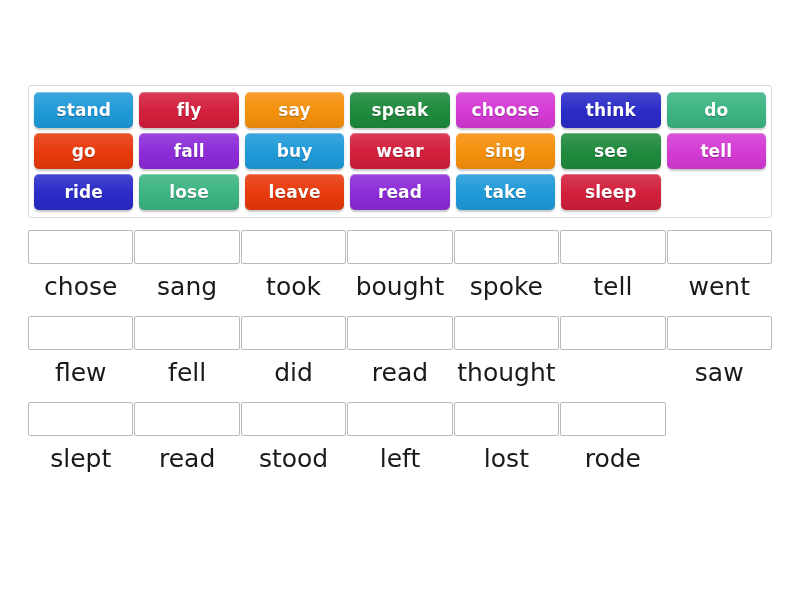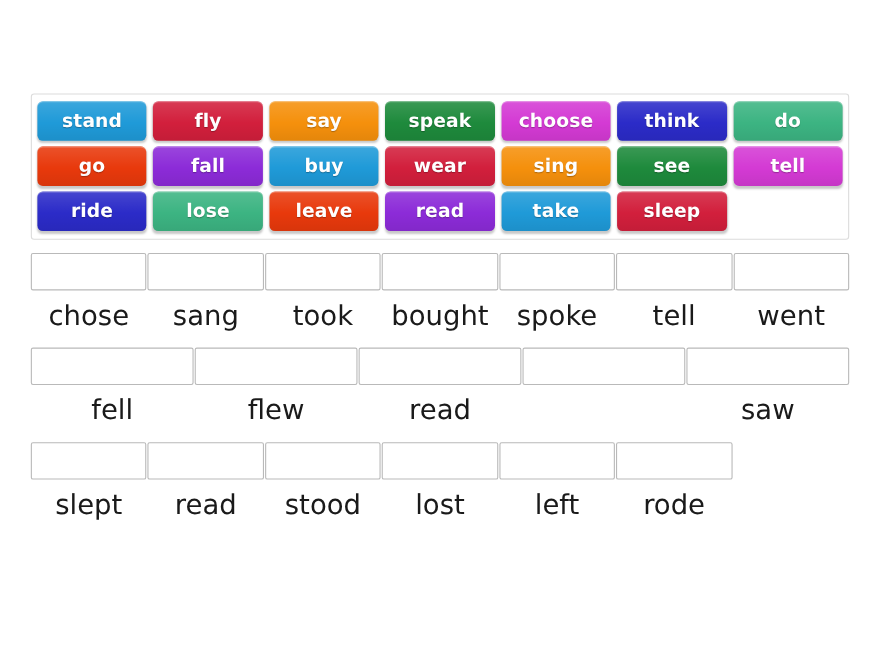--- a/index.html
+++ b/index.html
@@ -205,32 +205,40 @@
         <div class="answer-label">tell</div>
       </div>
       <div class="answer-cell">
         <div class="dropzone"></div>
         <div class="answer-label">went</div>
       </div>
     </div>
     <div class="answer-row">
       <div class="answer-cell">
         <div class="dropzone"></div>
+        <div class="answer-label">flew</div>
+      </div>
+      <div class="answer-cell">
+        <div class="dropzone"></div>
         <div class="answer-label">fell</div>
       </div>
       <div class="answer-cell">
         <div class="dropzone"></div>
-        <div class="answer-label">flew</div>
+        <div class="answer-label">did</div>
       </div>
       <div class="answer-cell">
         <div class="dropzone"></div>
         <div class="answer-label">read</div>
       </div>
       <div class="answer-cell">
         <div class="dropzone"></div>
+        <div class="answer-label">thought</div>
+      </div>
+      <div class="answer-cell">
+        <div class="dropzone"></div>
       </div>
       <div class="answer-cell">
         <div class="dropzone"></div>
         <div class="answer-label">saw</div>
       </div>
     </div>
     <div class="answer-row">
       <div class="answer-cell">
         <div class="dropzone"></div>
         <div class="answer-label">slept</div>
@@ -238,28 +246,28 @@
       <div class="answer-cell">
         <div class="dropzone"></div>
         <div class="answer-label">read</div>
       </div>
       <div class="answer-cell">
         <div class="dropzone"></div>
         <div class="answer-label">stood</div>
       </div>
       <div class="answer-cell">
         <div class="dropzone"></div>
+        <div class="answer-label">left</div>
+      </div>
+      <div class="answer-cell">
+        <div class="dropzone"></div>
         <div class="answer-label">lost</div>
       </div>
       <div class="answer-cell">
         <div class="dropzone"></div>
-        <div class="answer-label">left</div>
-      </div>
-      <div class="answer-cell">
-        <div class="dropzone"></div>
         <div class="answer-label">rode</div>
       </div>
       <div class="answer-cell blank">
         <div class="dropzone"></div>
         <div class="answer-label"></div>
       </div>
     </div>
   </div>
 
 </body></html>

